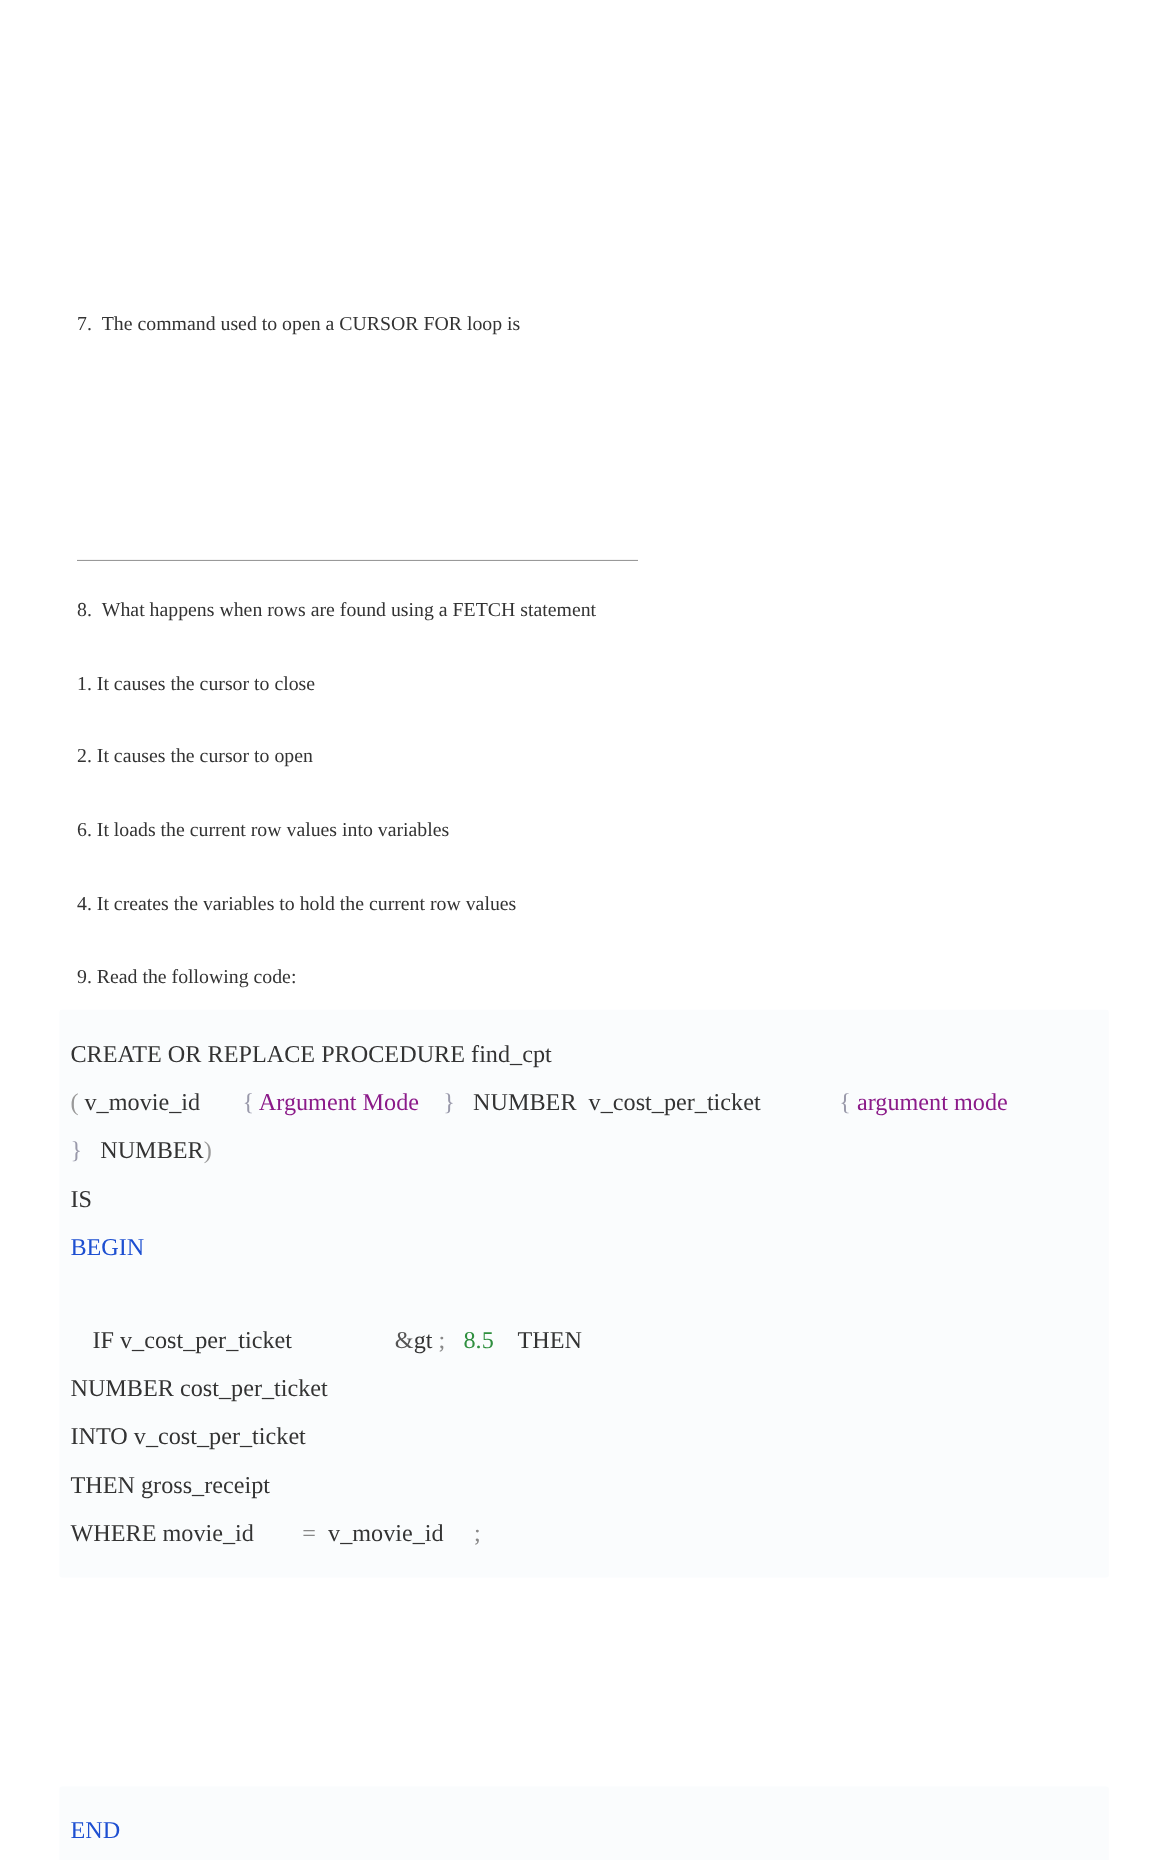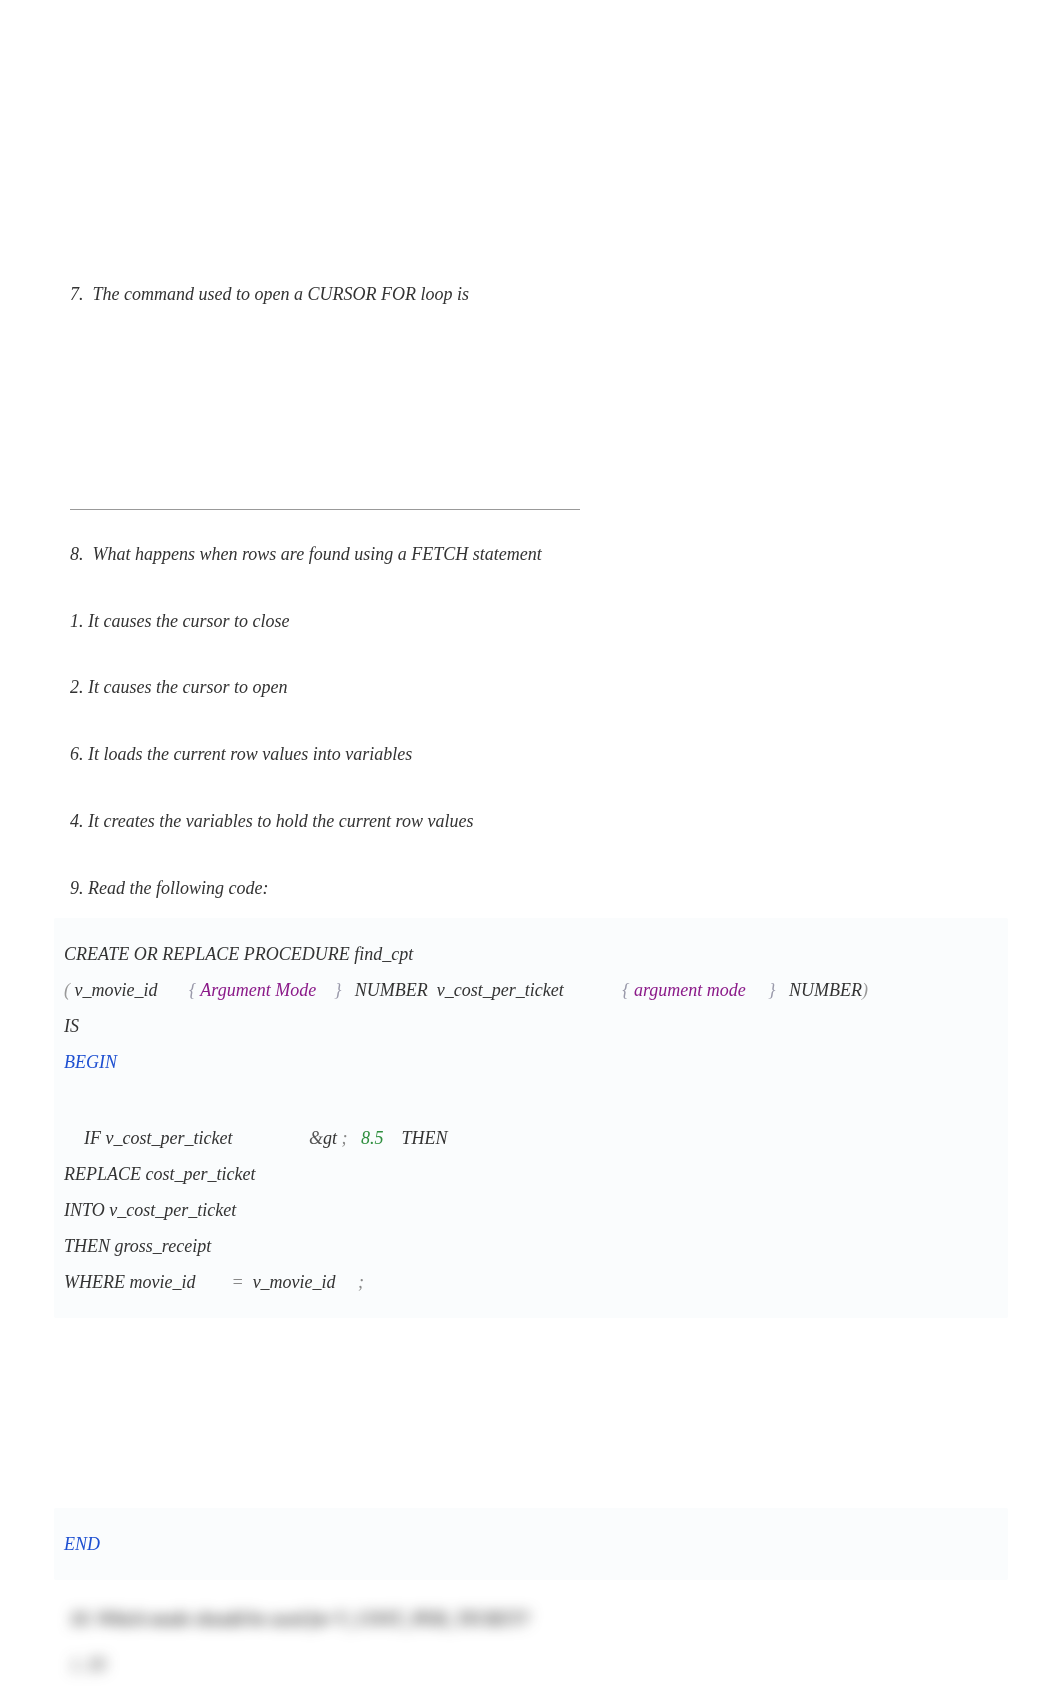--- a/index.html
+++ b/index.html
@@ -1,19 +1,18 @@
 <!DOCTYPE html>
 <html><head>
   <meta charset="utf-8">
   <style>
     * {
       margin: 0;
       padding: 0;
       box-sizing: border-box;
-      font-style: italic;
     }
     body {
       font-family: Georgia, 'Times New Roman', serif;
       font-size: 18px;
       color: #333;
       background: #fff;
       padding: 0 70px;
       line-height: 1.6;
       width: 1062px;
     }
@@ -37,21 +36,21 @@
       margin-bottom: 30px;
     }
     .spacer-sm {
       height: 30px;
     }
     .code-block {
       background: #fafcfd;
       padding: 18px 10px;
       margin: 15px -16px;
       line-height: 2;
-      font-size: 18px;
+      font-size: 22px;
       border-radius: 2px;
     }
     .code-line {
       white-space: pre-wrap;
     }
     .tok-paren {
       color: #999;
     }
     .tok-brace {
       color: #99a;
@@ -119,21 +118,21 @@
 <div class="spacer-sm"></div>
 
 <div class="question">9. Read the following code:</div>
 
 <div class="code-block">
   <div class="code-line">CREATE OR REPLACE PROCEDURE find_cpt</div>
   <div class="code-line"><span class="tok-paren">(</span><span> v_movie_id&nbsp;&nbsp;&nbsp;&nbsp;&nbsp;&nbsp;</span><span class="tok-brace"> {</span><span class="tok-arg"> Argument Mode&nbsp;&nbsp;&nbsp; </span><span class="tok-brace">}</span><span>&nbsp;&nbsp;&nbsp;NUMBER&nbsp;&nbsp;v_cost_per_ticket&nbsp;&nbsp;&nbsp;&nbsp;&nbsp;&nbsp;&nbsp;&nbsp;&nbsp;&nbsp;&nbsp;&nbsp;</span><span class="tok-brace"> {</span><span class="tok-arg"> argument mode&nbsp;&nbsp;&nbsp;&nbsp; </span><span class="tok-brace">}</span><span>&nbsp;&nbsp;&nbsp;NUMBER</span><span class="tok-paren">)</span></div>
   <div class="code-line">IS</div>
   <div class="code-line tok-keyword">BEGIN</div>
   <div class="code-line indent-1"><span>IF v_cost_per_ticket&nbsp;&nbsp;&nbsp;&nbsp;&nbsp;&nbsp;&nbsp;&nbsp;&nbsp;&nbsp;&nbsp;&nbsp;&nbsp;&nbsp;&nbsp;&nbsp;</span><span class="tok-sym"> &amp;</span><span>gt</span><span class="tok-punct"> ;</span><span class="tok-num">&nbsp;&nbsp; 8.5</span><span>&nbsp;&nbsp;&nbsp; THEN</span></div>
-  <div class="code-line">REPLACE cost_per_ticket</div>
+  <div class="code-line">NUMBER cost_per_ticket</div>
   <div class="code-line">INTO v_cost_per_ticket</div>
   <div class="code-line">THEN gross_receipt</div>
   <div class="code-line"><span>WHERE movie_id&nbsp;&nbsp;&nbsp;&nbsp;&nbsp;&nbsp;</span><span class="tok-punct">  =  </span><span>v_movie_id</span><span class="tok-punct">&nbsp;&nbsp;&nbsp;&nbsp; ;</span></div>
 </div>
 
 <div class="code-gap"></div>
 
 <div class="code-block">
   <div class="code-line tok-keyword">END</div>
 </div>

